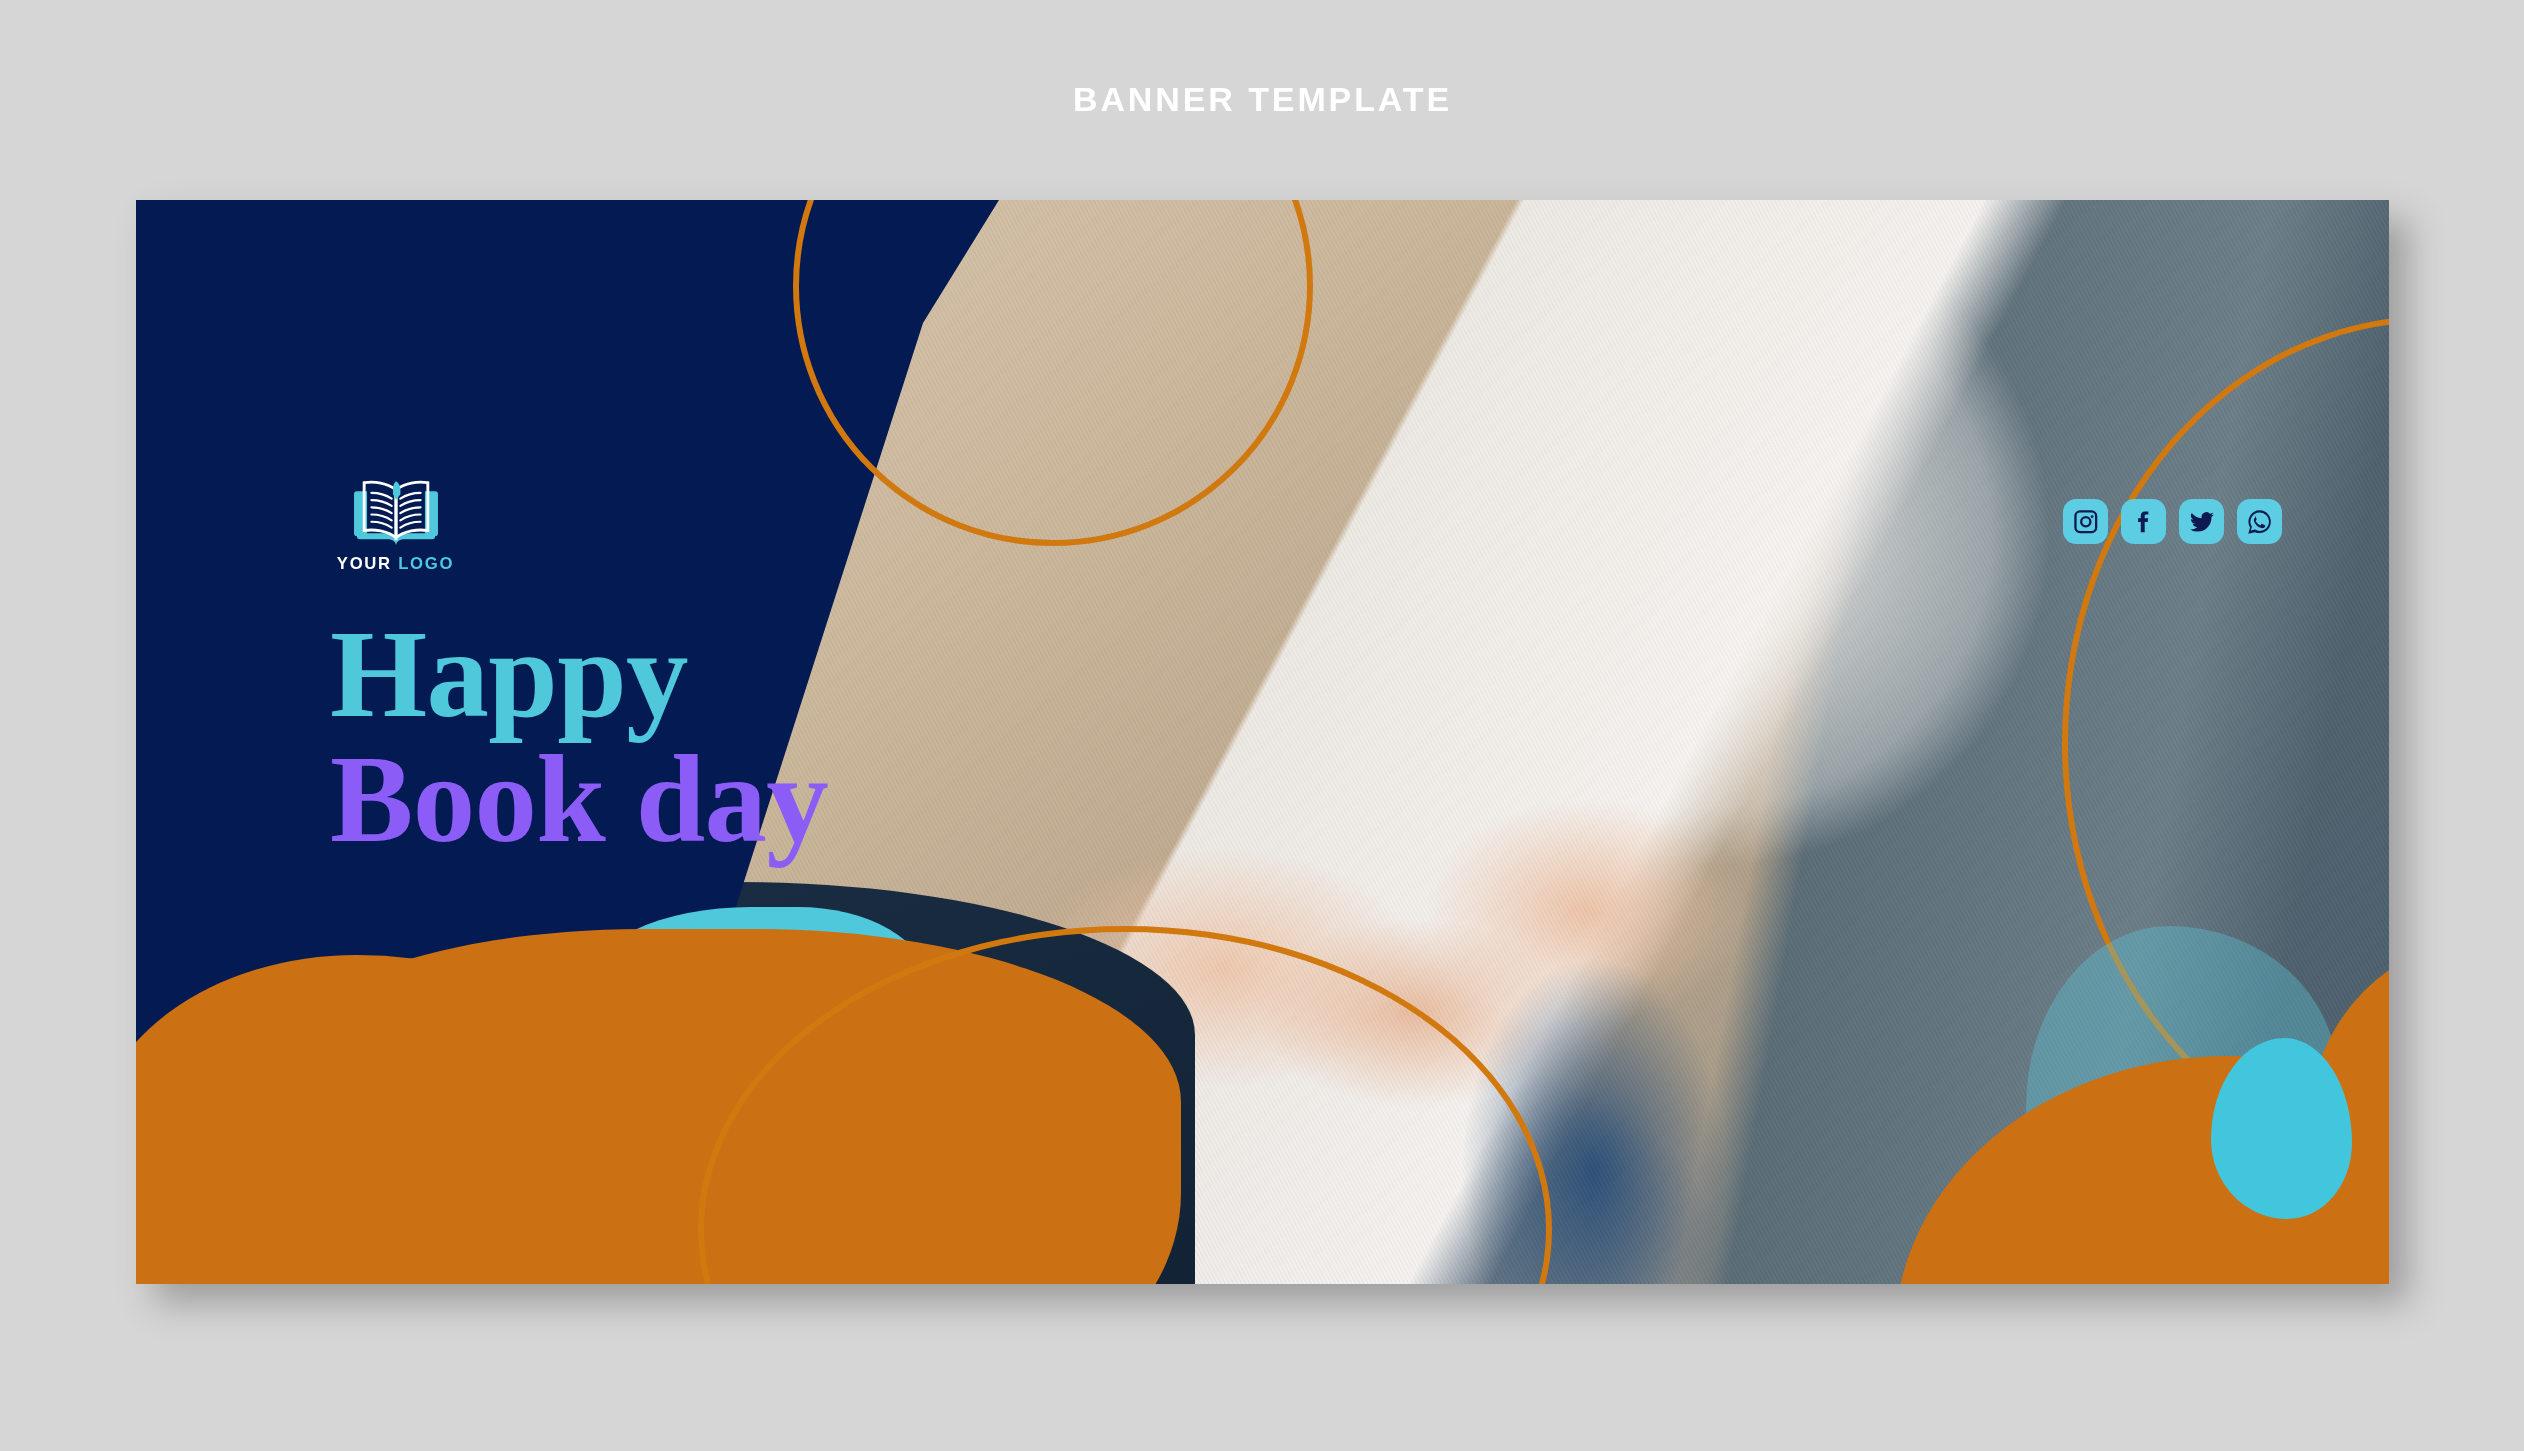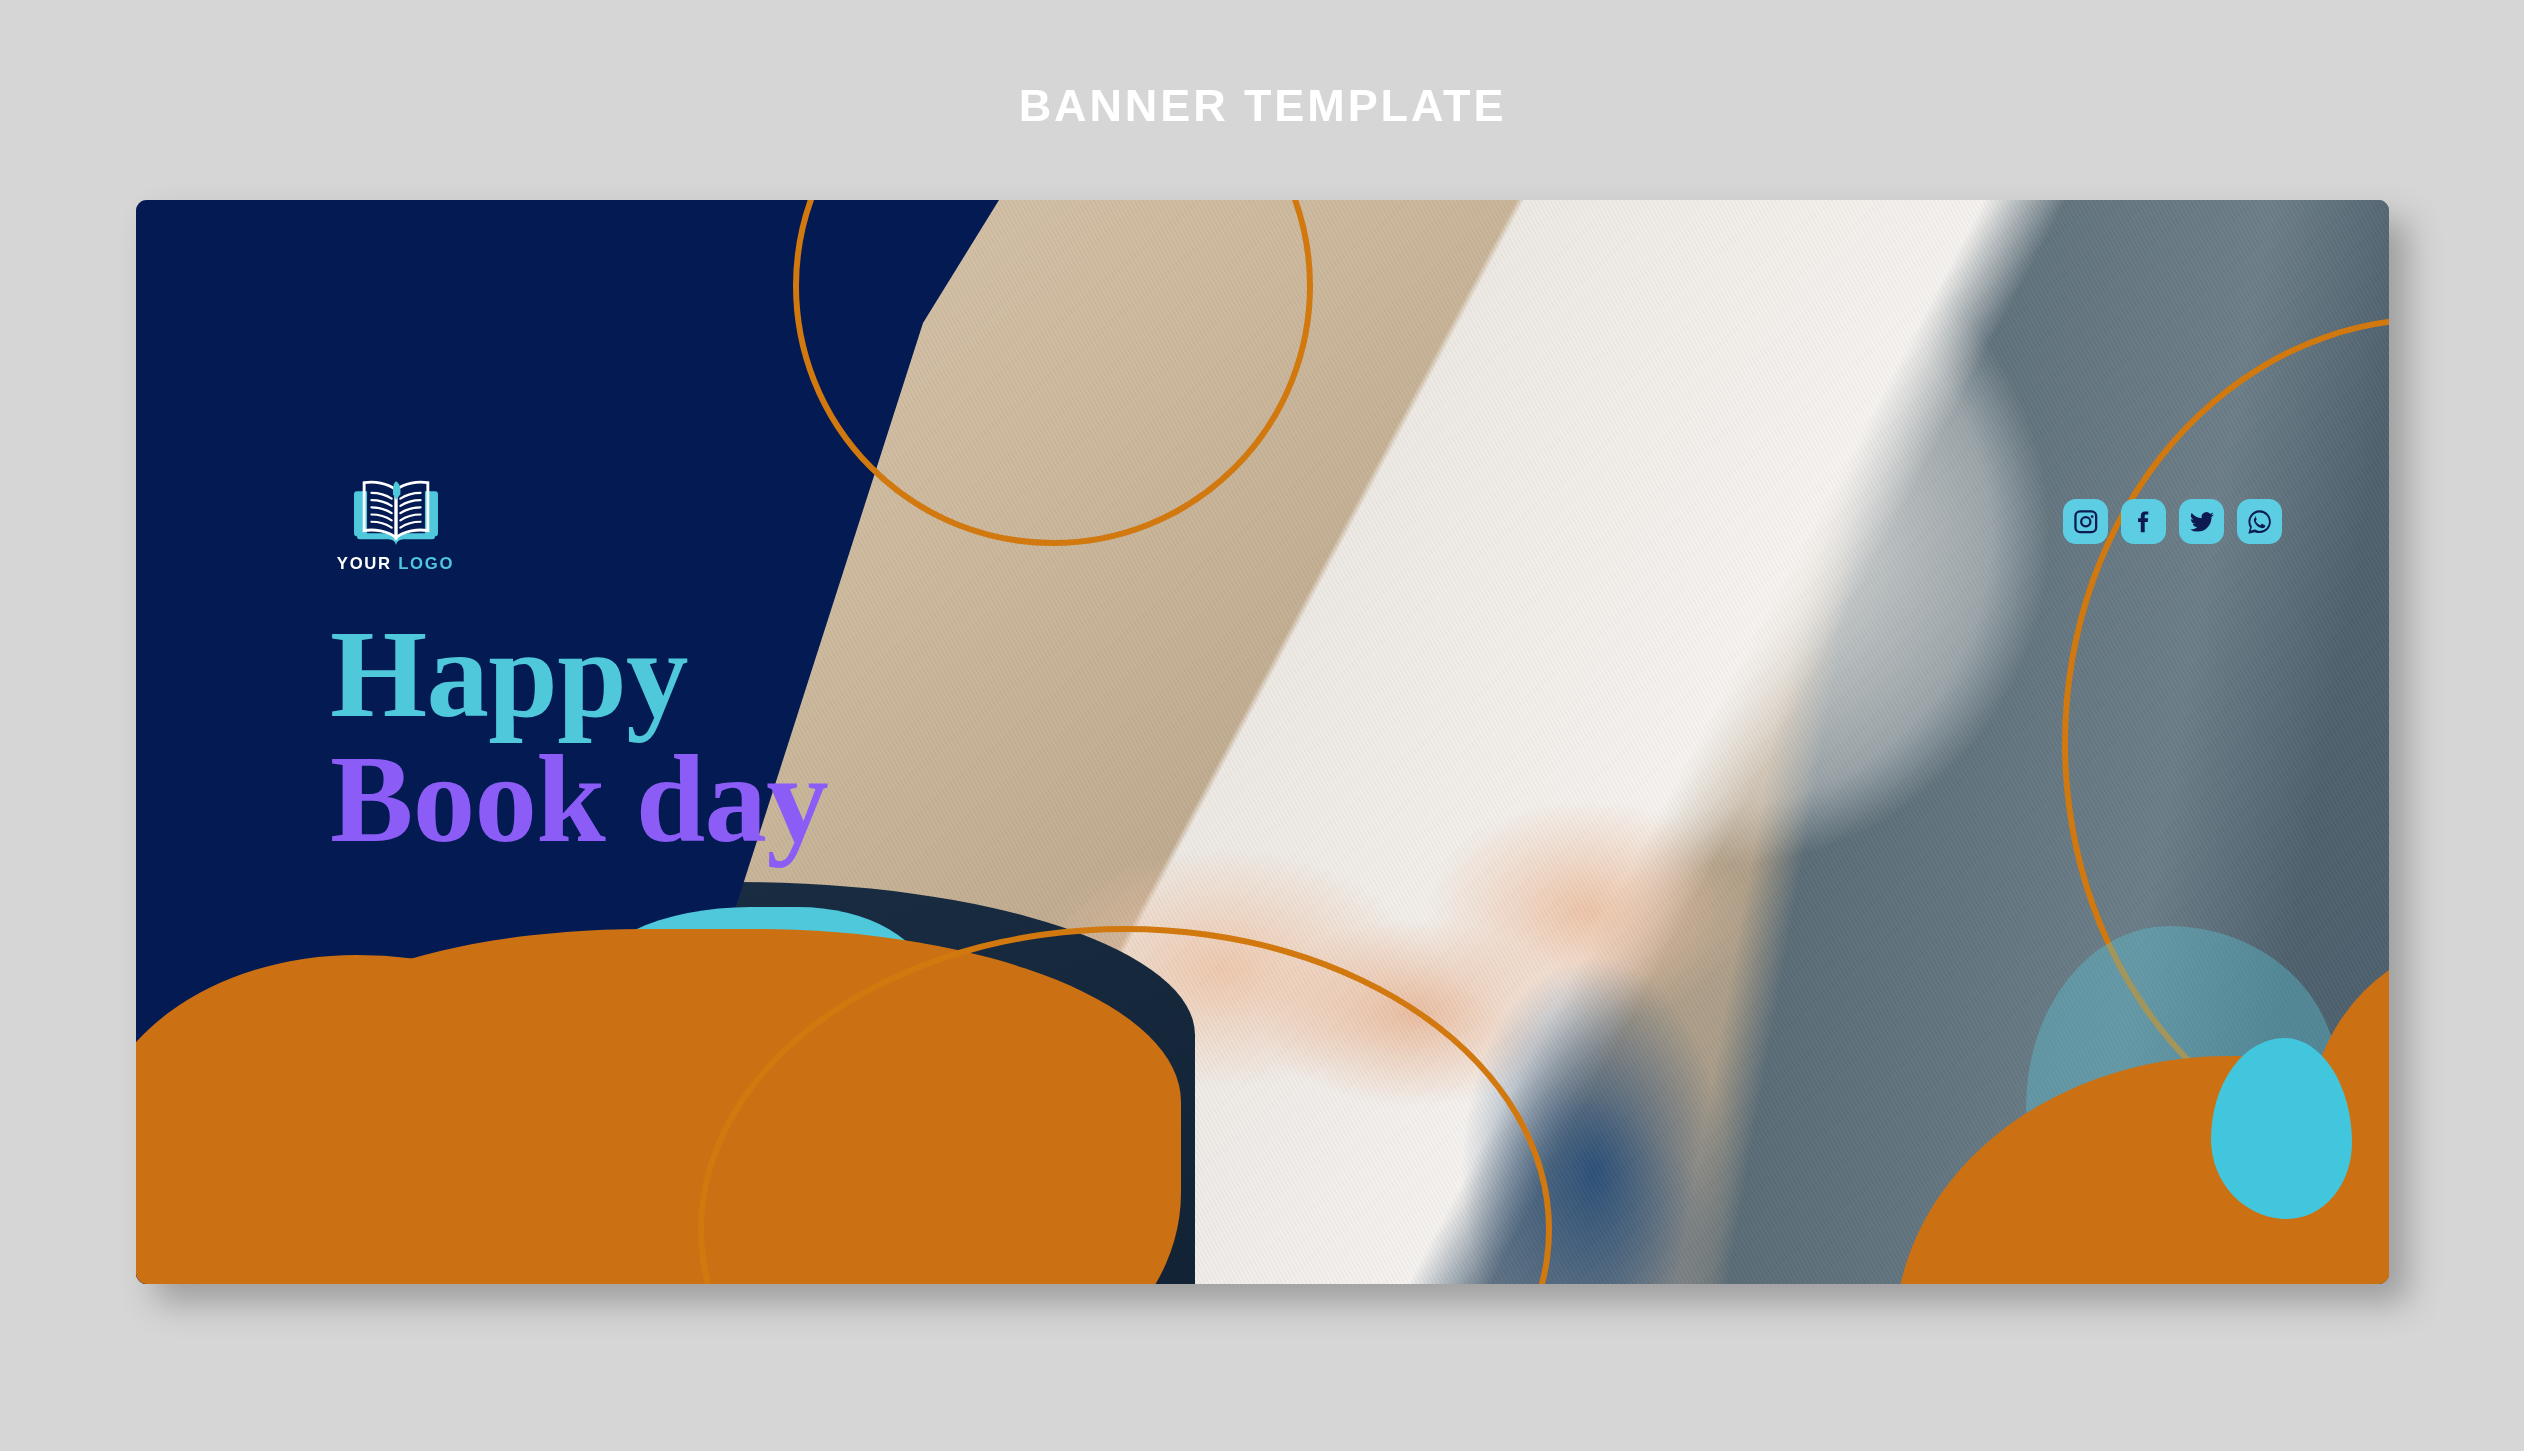--- a/index.html
+++ b/index.html
@@ -10,35 +10,34 @@
     overflow:hidden;
     position:relative;
   }
 
   
   #page-heading{
     position:absolute;
     top:80px; left:0; width:2525px;
     text-align:center;
     color:#ffffff;
-    font-size:45px;
+    font-size:34px;
     font-weight:bold;
     letter-spacing:2.9px;
     font-family:"Liberation Sans", sans-serif;
   }
 
   
   #banner{
     position:absolute;
     left:136px; top:200px;
     width:2253px; height:1084px;
     overflow:hidden;
     background:#041a52;
     box-shadow:19px 19px 33px rgba(90,90,90,.45);
-    border-radius:11px;
   }
 
   
   .photo{
     position:absolute; inset:0;
     background:
       
       radial-gradient(ellipse 189px 305px at 1458px 972px, rgba(40,78,120,.95) 0%, rgba(40,78,120,0) 70%),
       
       radial-gradient(ellipse 218px 131px at 1277px 813px, rgba(233,186,156,.95) 0%, rgba(233,186,156,0) 72%),

